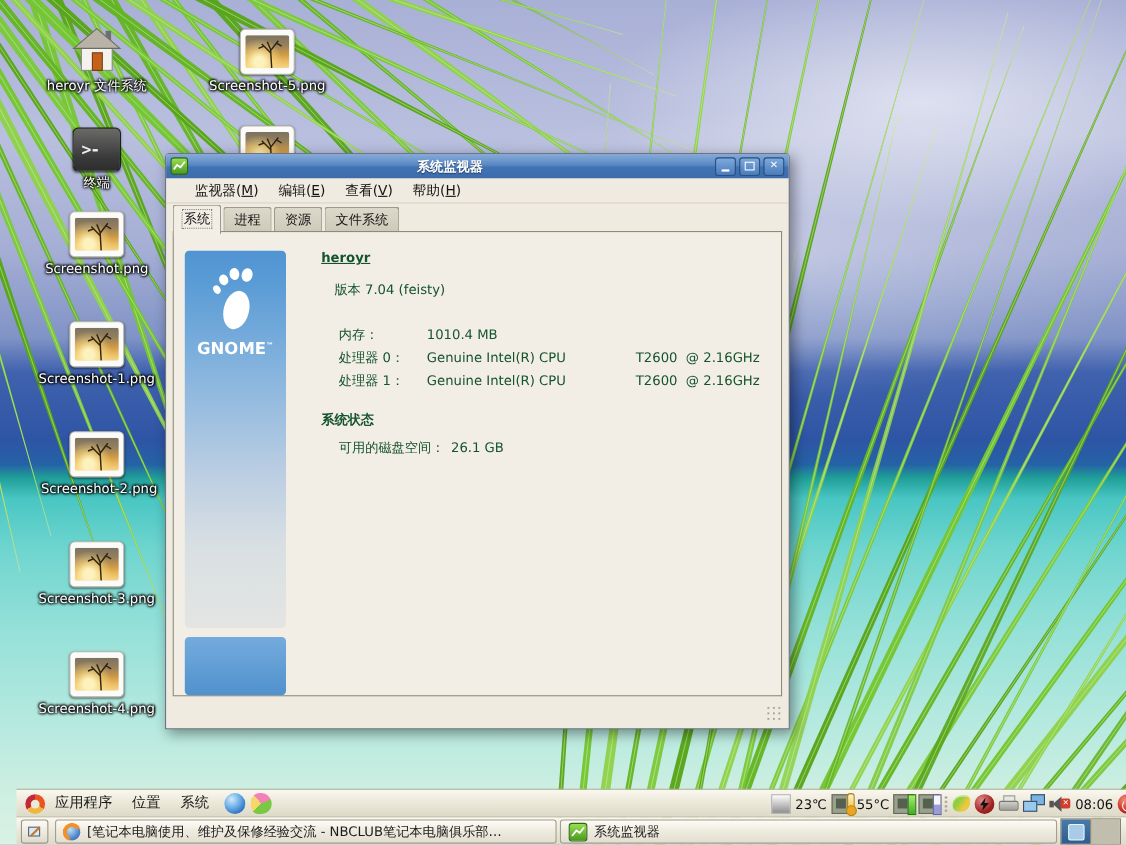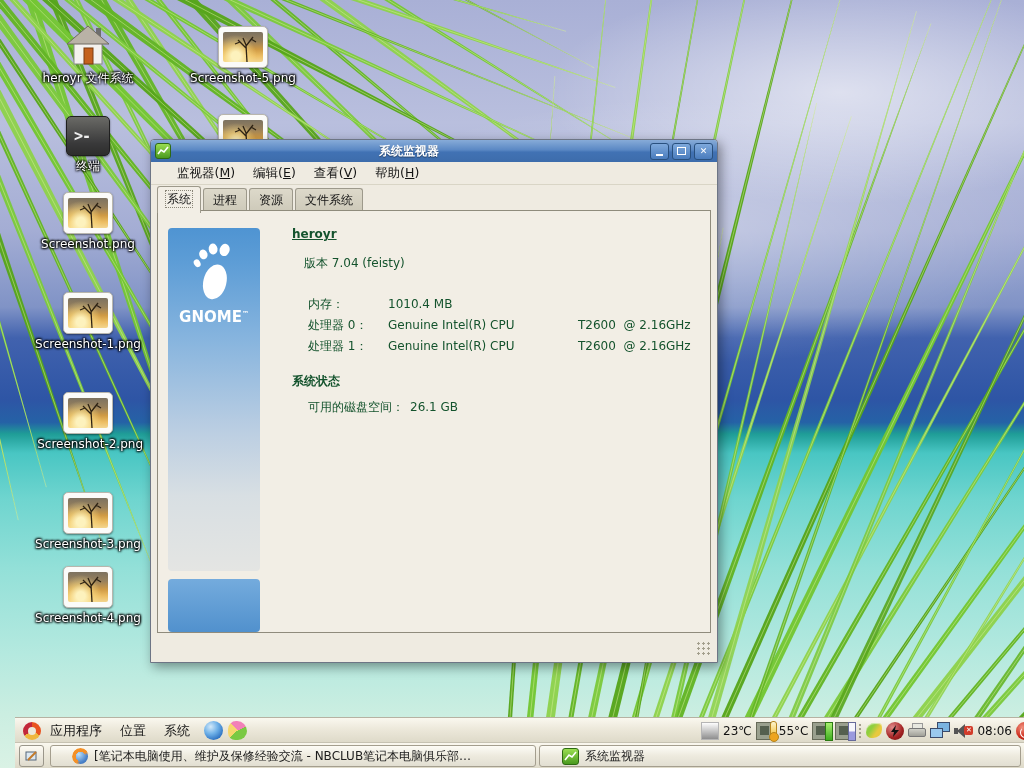--- a/index.html
+++ b/index.html
@@ -148,21 +148,21 @@
   #quit-icon::before{content:"";position:absolute;left:4px;top:5px;width:9px;height:9px;border:1.6px solid #fff;border-radius:50%;
     border-top-color:transparent;}
   #quit-icon::after{content:"";position:absolute;left:8px;top:2px;width:2px;height:6px;background:#fff;}
 
   
   #show-desktop{width:23px;height:20px;margin-left:4px;border:1px solid #9a968a;border-radius:3px;
     background:linear-gradient(#fdfbf4,#dedacc);display:flex;align-items:center;justify-content:center;flex:0 0 auto;}
   #tb-grip{width:6px;height:18px;margin:0 3px;background-image:radial-gradient(#a39f8d 1px, transparent 1.2px);background-size:4px 4px;}
   .winbtn{height:20px;border:1px solid #a49e8e;border-radius:3px;margin-right:3px;
     background:linear-gradient(180deg,#fdfcf6,#edeade 50%,#e2dfd2);
-    display:flex;align-items:center;gap:6px;padding:0 22px;font-size:12px;color:#1c1c1c;
+    display:flex;align-items:center;gap:6px;padding:0 7px;font-size:12px;color:#1c1c1c;
     overflow:hidden;white-space:nowrap;}
   .winbtn .t{overflow:hidden;text-overflow:clip;white-space:nowrap;}
   #winbtn-1{width:440px;flex:0 0 auto;}
   #winbtn-2{width:436px;flex:0 0 auto;}
   #ff-icon{width:15px;height:15px;border-radius:50%;flex:0 0 auto;position:relative;
     background:radial-gradient(circle at 38% 35%,#bfe0f6,#4e86cc 60%,#2a5ca6);}
   #ff-icon::after{content:"";position:absolute;inset:-1px;border-radius:50%;
     background:conic-gradient(from 150deg, transparent 0 10%, #f49026 18% 72%, transparent 80%);
     -webkit-mask:radial-gradient(circle, transparent 0 4.5px, #000 5px);
     mask:radial-gradient(circle, transparent 0 4.5px, #000 5px);}
@@ -439,21 +439,21 @@
           <div class="pic">
       <svg viewBox="0 0 40 30" width="40" height="30">
               <path d="M24 30 L23 13 M23 16 L15 8 M23 14 L30 5 M17 10 L12 12 M28 7 L33 10 M23 13 L20 6" stroke="#2e2314" stroke-width="1.3" fill="none"></path>
             </svg>
     </div>
         </div>
       </div>
     <div class="lbl">Screenshot-3.png</div>
   </div>
 
-  <div class="di" style="left:33px;top:562px;text-align:center;">
+  <div class="di" style="left:33px;top:588px;text-align:center;">
     <div class="ic">
         <div class="thumb">
           <div class="pic">
       <svg viewBox="0 0 40 30" width="40" height="30">
               <path d="M24 30 L23 13 M23 16 L15 8 M23 14 L30 5 M17 10 L12 12 M28 7 L33 10 M23 13 L20 6" stroke="#2e2314" stroke-width="1.3" fill="none"></path>
             </svg>
     </div>
         </div>
       </div>
     <div class="lbl">Screenshot-4.png</div>

